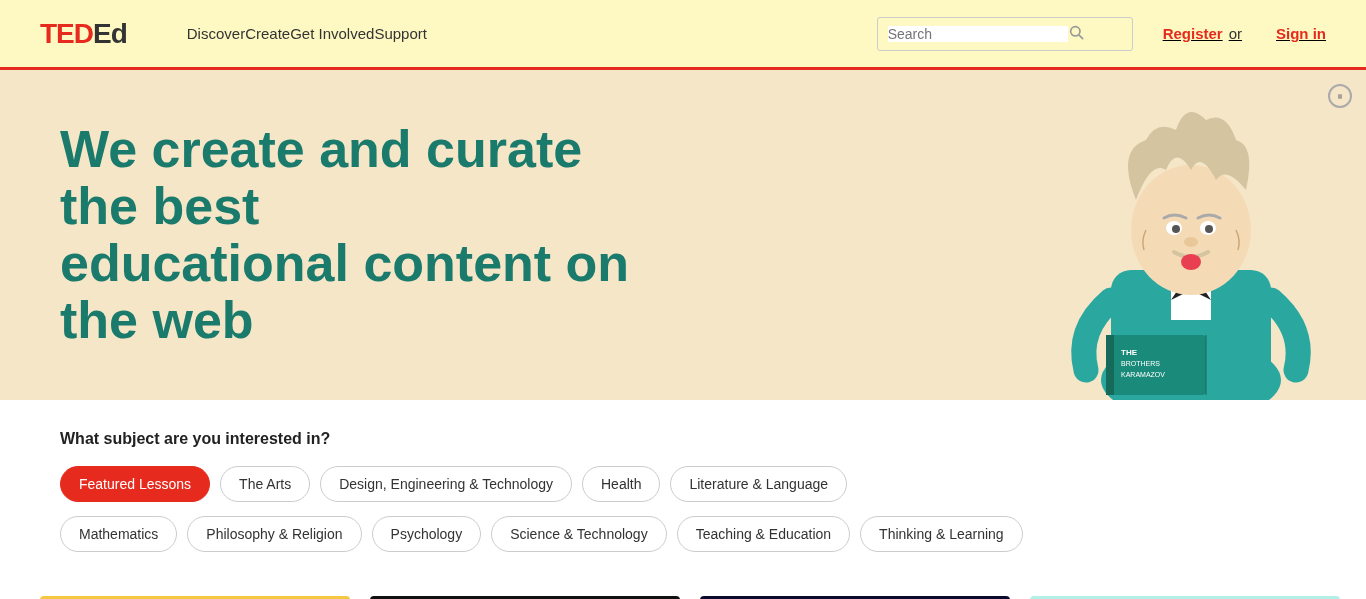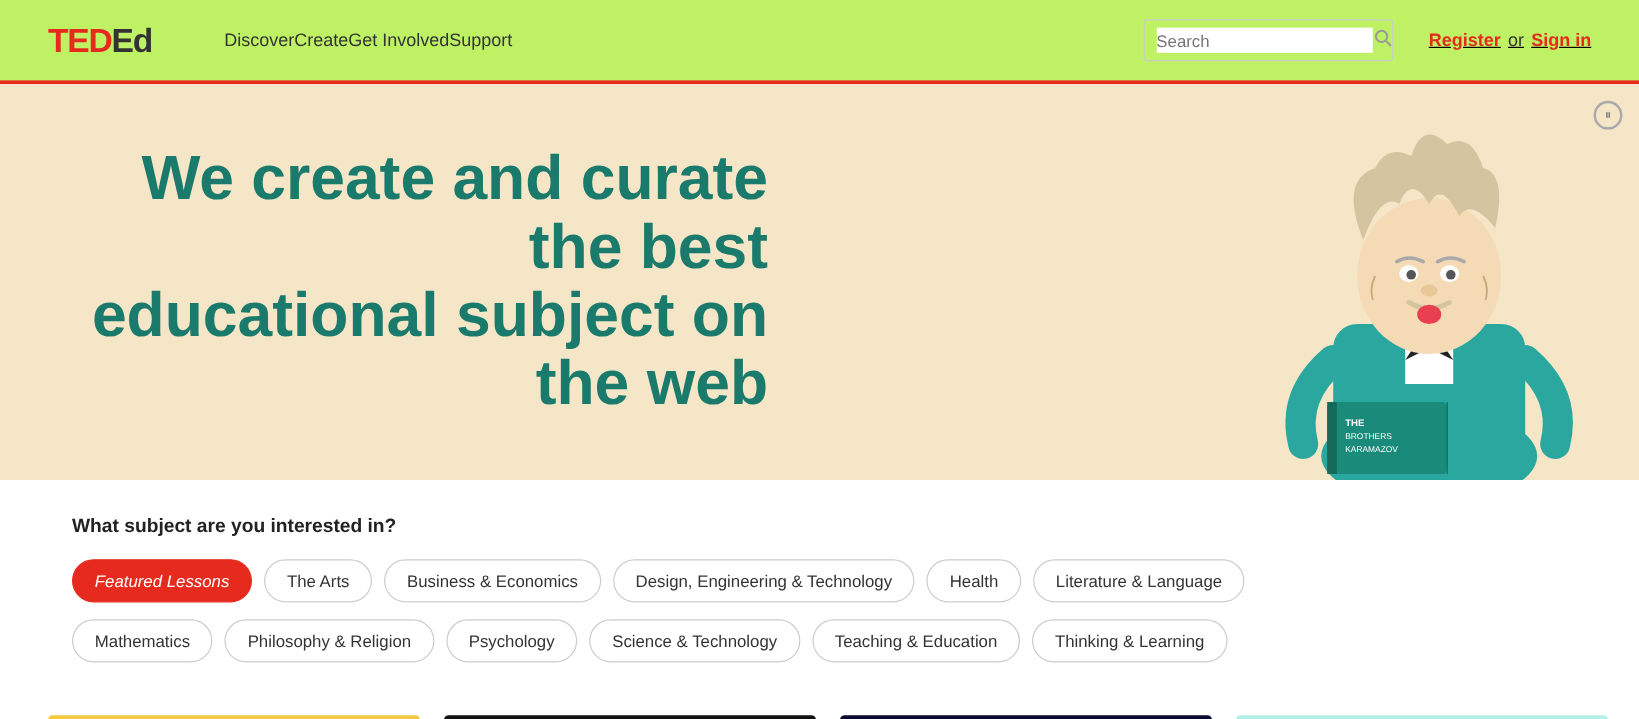--- a/index.html
+++ b/index.html
@@ -4,21 +4,21 @@
   <style>
     * { margin: 0; padding: 0; box-sizing: border-box; }
     body { font-family: 'Helvetica Neue', Helvetica, Arial, sans-serif; background: #fff; width: 1366px; overflow-x: hidden; }
 
     
     .header {
       display: flex;
       align-items: center;
       padding: 0 40px;
       height: 70px;
-      background: #bef264;
+      background: #fef9c3;
       border-bottom: 3px solid #e62b1e;
       position: relative;
       z-index: 10;
     }
     .logo {
       display: flex;
       align-items: center;
       margin-right: 60px;
       text-decoration: none;
       flex-shrink: 0;
@@ -43,25 +43,26 @@
     }
     .nav-item {
       font-size: 15px;
       font-weight: 500;
       color: #333;
       text-decoration: none;
       cursor: pointer;
     }
     .search-bar {
       display: flex;
+      align-items: center;
       border: 1.5px solid #ccc;
       border-radius: 3px;
       padding: 6px 10px;
       margin-left: 20px;
-      width: 208px;
+      width: 256px;
     }
     .search-input {
       border: none;
       outline: none;
       font-size: 14px;
       width: 180px;
       color: #999;
     }
     .search-icon-btn {
       background: none;
@@ -86,36 +87,36 @@
     }
     .auth-or {
       color: #333;
       margin: 0 6px;
     }
     .auth-signin {
       color: #e62b1e;
       font-weight: 700;
       cursor: pointer;
       text-decoration: none;
+      margin-left: 28px;
     }
 
     
     .hero {
       background-color: #f5e6c8;
       position: relative;
       height: 330px;
       overflow: hidden;
       display: flex;
       align-items: center;
     }
     .hero-content {
       padding: 40px 60px;
       max-width: 700px;
       z-index: 2;
-      text-align: right;
     }
     .hero-title {
       font-size: 52px;
       font-weight: 900;
       color: #1a7a6b;
       line-height: 1.1;
     }
     
     .pause-btn {
       position: absolute;
@@ -156,21 +157,20 @@
       font-weight: 500;
       color: #333;
       cursor: pointer;
       background: #fff;
       white-space: nowrap;
     }
     .tag.active {
       background: #e62b1e;
       border-color: #e62b1e;
       color: #fff;
-      font-style: italic;
     }
 
     
     .lessons-row {
       display: flex;
       gap: 20px;
       padding: 10px 40px 0;
     }
     .lesson-card {
       width: 310px;
@@ -223,21 +223,21 @@
     <a class="auth-register">Register</a>
     <span class="auth-or">or</span>
     <a class="auth-signin">Sign in</a>
   </div>
 </header>
 
 <section class="hero">
   <div class="hero-content">
     <h1 class="hero-title">
       <span>We create and curate the best</span><br>
-      <span>educational subject on the web</span>
+      <span>educational content on the web</span>
     </h1>
   </div>
 
   <div class="hero-svg-container">
     <svg viewBox="0 0 350 330" width="350" height="330" xmlns="http://www.w3.org/2000/svg">
 
       <ellipse cx="175" cy="310" rx="90" ry="40" fill="#2aa8a0"></ellipse>
       <rect x="95" y="200" width="160" height="130" rx="20" fill="#2aa8a0"></rect>
 
       <rect x="155" y="200" width="40" height="50" fill="#fff"></rect>
@@ -279,21 +279,20 @@
   <button class="pause-btn" style="position:absolute;top:14px;right:14px;">
     <span style="font-size:11px;color:#888;">⏸</span>
   </button>
 </section>
 
 <section class="subject-section">
   <p class="subject-question">What subject are you interested in?</p>
   <div class="subject-tags">
     <button class="tag active">Featured Lessons</button>
     <button class="tag">The Arts</button>
-    <button class="tag">Business &amp; Economics</button>
     <button class="tag">Design, Engineering &amp; Technology</button>
     <button class="tag">Health</button>
     <button class="tag">Literature &amp; Language</button>
   </div>
   <div class="subject-tags">
     <button class="tag">Mathematics</button>
     <button class="tag">Philosophy &amp; Religion</button>
     <button class="tag">Psychology</button>
     <button class="tag">Science &amp; Technology</button>
     <button class="tag">Teaching &amp; Education</button>

